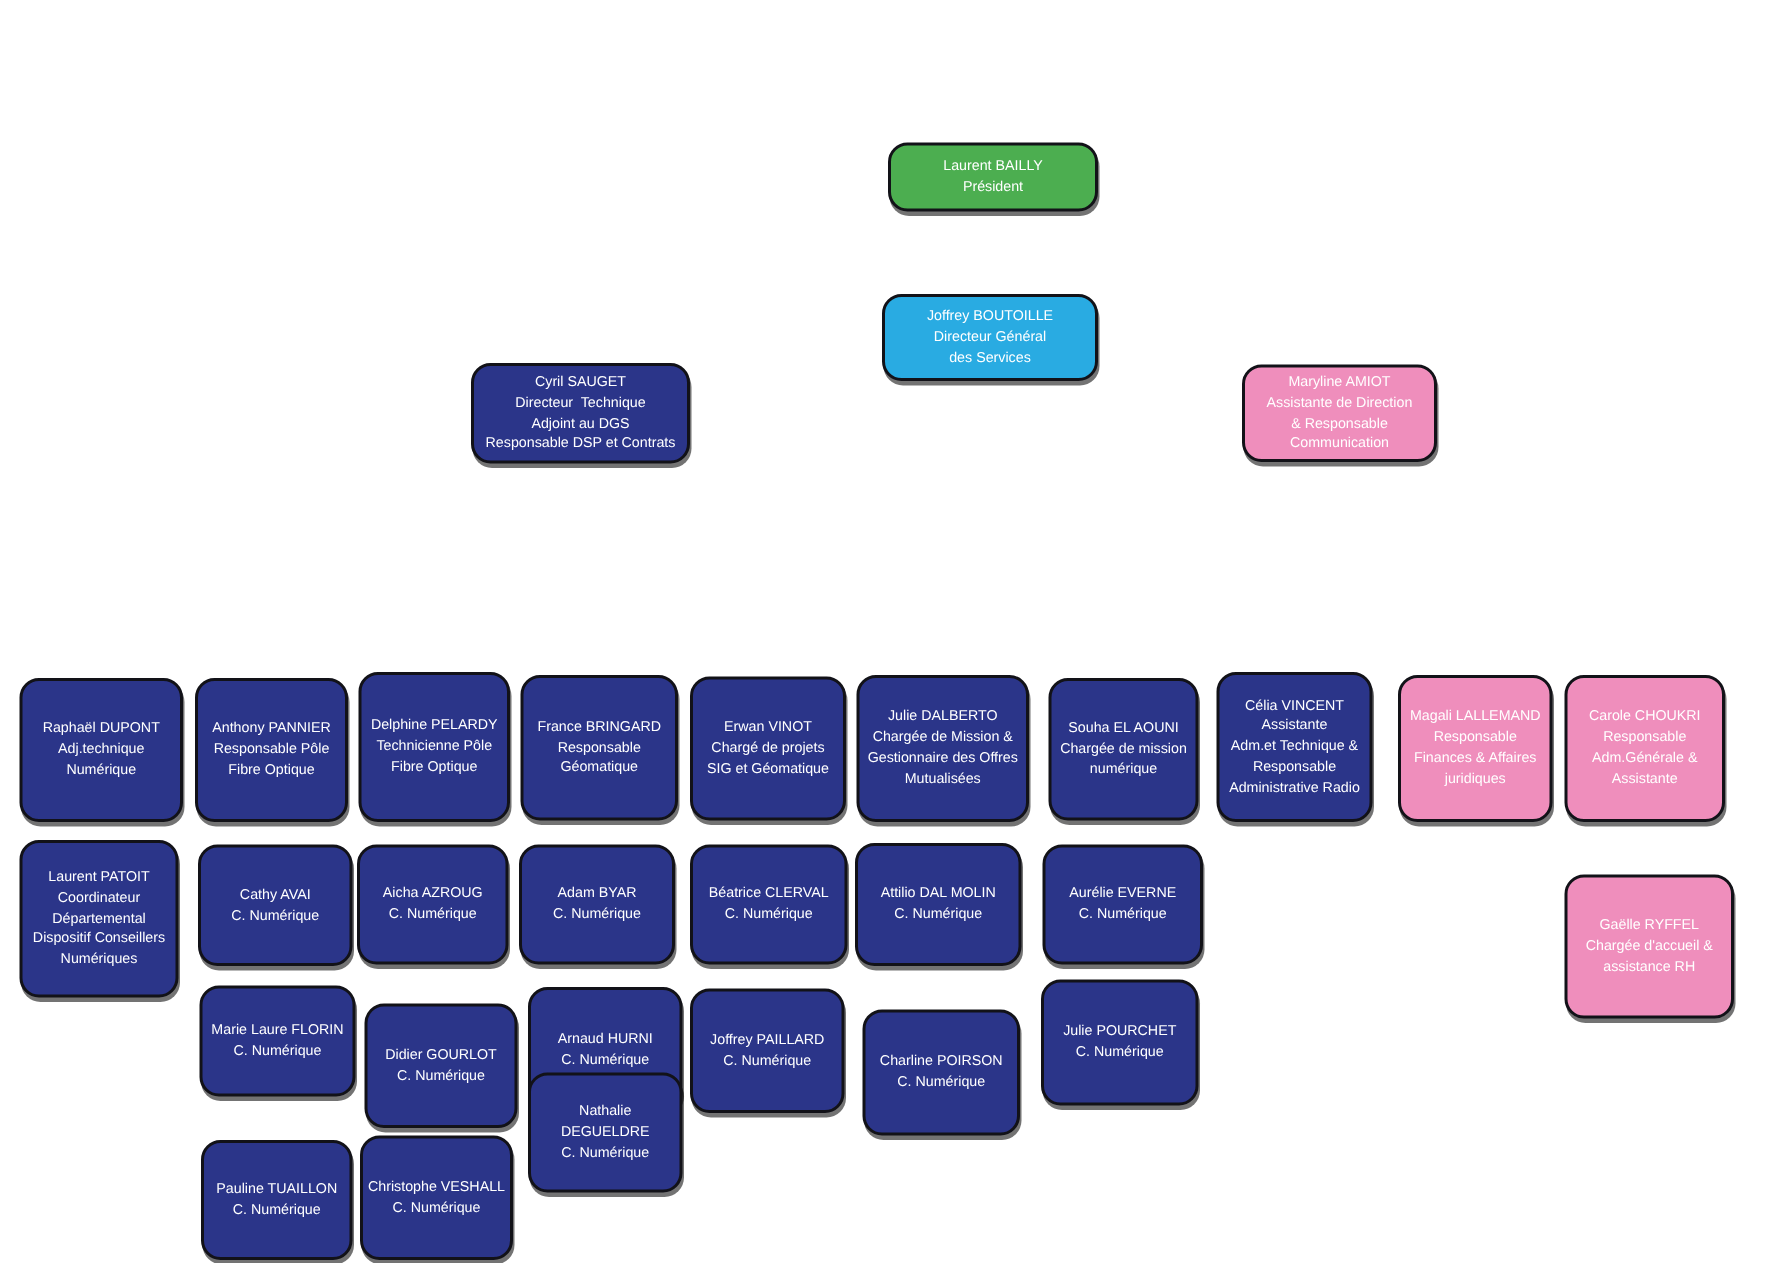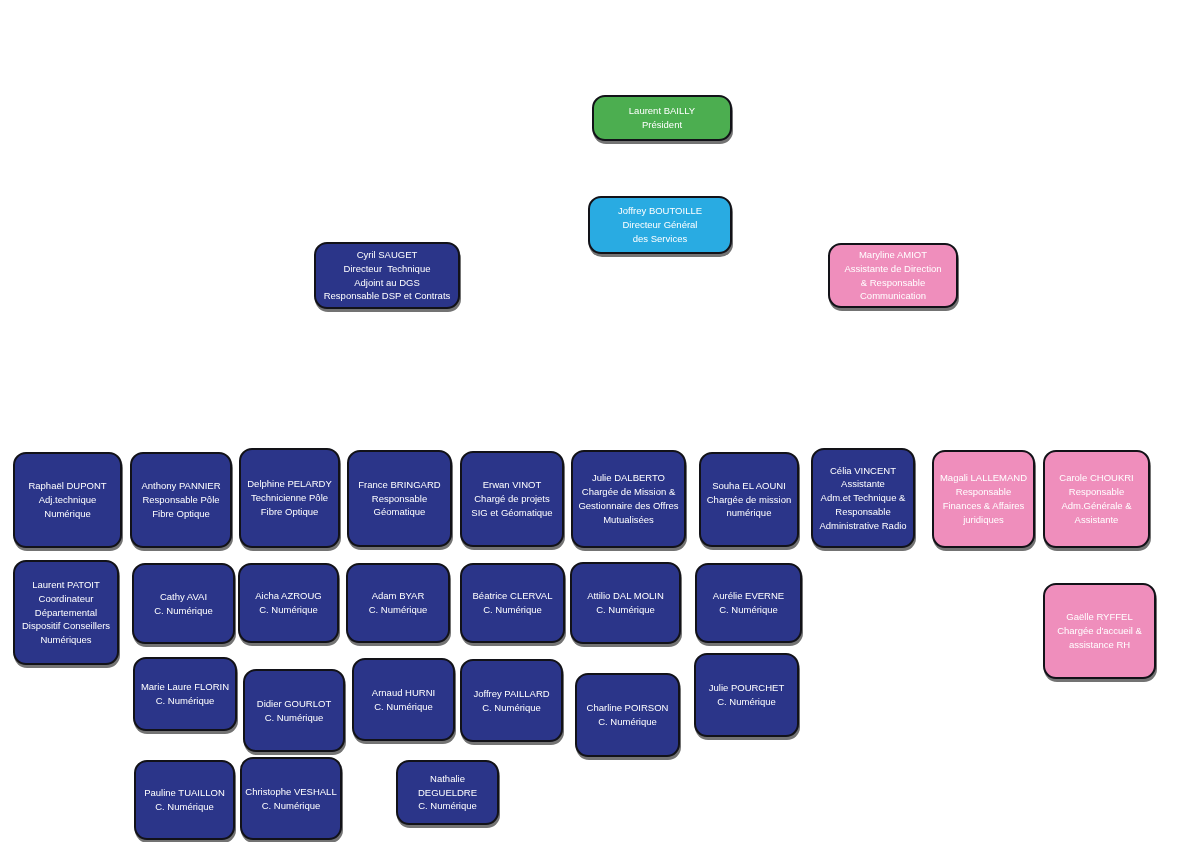--- a/index.html
+++ b/index.html
@@ -212,17 +212,17 @@
   <div class="org-box c-navy" style="left: 134px; top: 760px; width: 101px; height: 80px;">
     <span class="line">Pauline TUAILLON</span>
   <span class="line">C. Numérique</span>
     </div>
 
   <div class="org-box c-navy" style="left: 240px; top: 757px; width: 102px; height: 83px;">
     <span class="line">Christophe VESHALL</span>
   <span class="line">C. Numérique</span>
     </div>
 
-  <div class="org-box c-navy" style="left: 352px; top: 760px; width: 103px; height: 65px; margin-left: 44px;">
+  <div class="org-box c-navy" style="left: 352px; top: 715px; width: 103px; height: 80px;">
     <span class="line">Nathalie DEGUELDRE</span>
   <span class="line">C. Numérique</span>
     </div>
 </div>
 
 </body></html>

